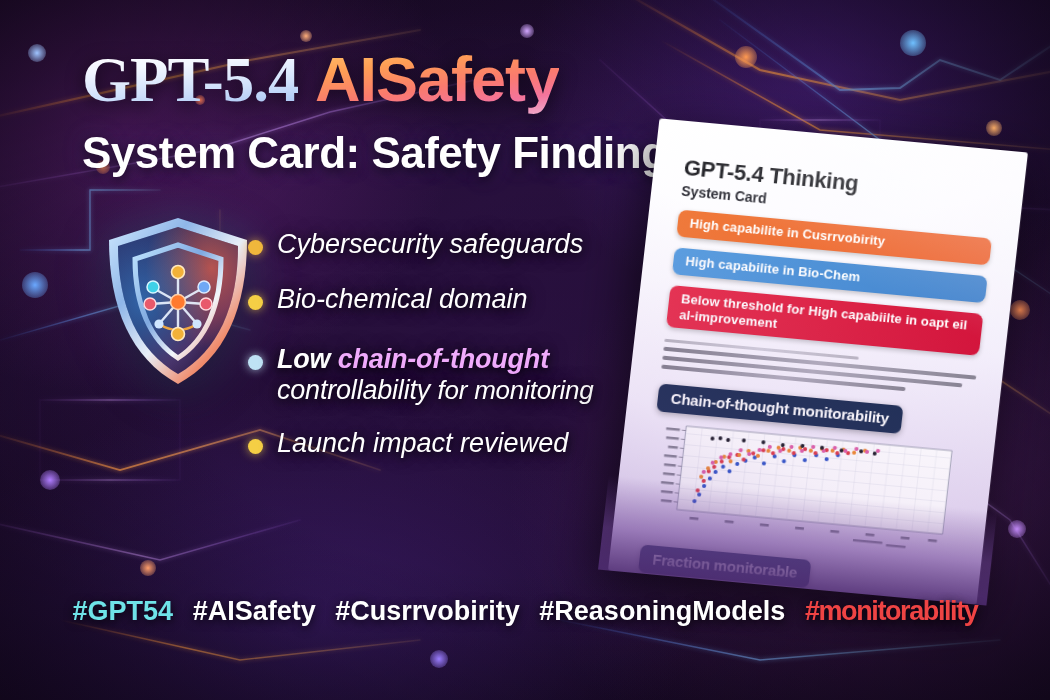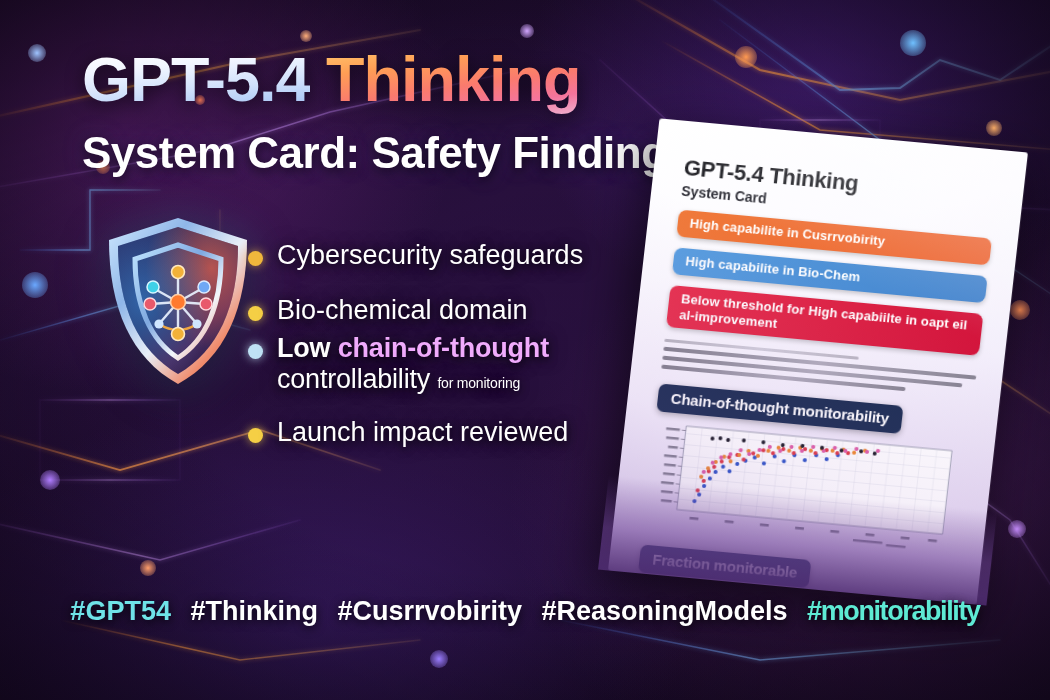--- a/index.html
+++ b/index.html
@@ -35,55 +35,56 @@
   .headline {
     position:absolute; left:82px; top:48px; width:640px;
     font-weight:bold; font-size:63px; line-height:1.0;
     letter-spacing:-1px; white-space:nowrap;
   }
   .grad-blue {
     background:linear-gradient(175deg,#ffffff 8%,#f2f6ff 32%,#cfe0fb 62%,#a9c6f5 88%);
     -webkit-background-clip:text; background-clip:text; color:transparent;
     -webkit-text-fill-color:transparent;
     filter:drop-shadow(0 3px 9px rgba(0,0,0,.65));
+    font-family:Liberation Serif, serif;
   }
   .grad-warm {
     background:linear-gradient(172deg,#ffc46b 6%,#ff9e55 30%,#fa7a6e 58%,#f4749c 80%,#efa7c8 97%);
     -webkit-background-clip:text; background-clip:text; color:transparent;
     -webkit-text-fill-color:transparent;
     filter:drop-shadow(0 3px 9px rgba(0,0,0,.6));
   }
   .subhead {
     position:absolute; left:82px; top:130px; width:660px;
     font-size:44px; font-weight:bold; color:#ffffff; line-height:1.05;
     white-space:nowrap; letter-spacing:-.5px;
     text-shadow:0 3px 12px rgba(0,0,0,.72), 0 0 26px rgba(140,110,255,.22);
   }
 
   
   .shield-wrap { position:absolute; left:97px; top:212px; width:162px; height:178px; }
   .shield-wrap svg { width:100%; height:100%;
     filter:drop-shadow(0 8px 22px rgba(0,0,0,.6)) drop-shadow(0 0 16px rgba(120,160,255,.28)); }
 
   
-  .bullets { position:absolute; left:248px; top:240px; width:400px; }
+  .bullets { position:absolute; left:248px; top:229px; width:400px;font-style:italic; }
   .b-row { display:flex; align-items:flex-start; margin-bottom:17px; }
   .b-dot {
     flex:0 0 auto; width:15px; height:15px; border-radius:50%;
     margin-top:11px; margin-right:14px;
   }
   .b-txt {
     font-size:27px; line-height:1.16; color:#ffffff; font-weight:500;
     text-shadow:0 2px 9px rgba(0,0,0,.8), 0 0 18px rgba(0,0,0,.5);
     white-space:nowrap;
   }
   .b-txt.tight { letter-spacing:-.2px; }
   .b-strong { font-weight:bold; }
   .b-hl { font-weight:bold; color:#f0abfc; }
-  .b-small { font-size:14px; font-weight:400; }
+  .b-small { font-size:26px; font-weight:400; }
 
   
   .doc-wrap {
     position:absolute; left:633px; top:134px; width:370px; height:455px;
     transform:rotate(6.5deg) skewY(-1.2deg);
     filter:drop-shadow(-6px 14px 26px rgba(0,0,0,.62));
   }
   .doc {
     position:absolute; inset:0;
     background:linear-gradient(160deg,#ffffff 0%,#fcfbff 28%,#f3eefb 58%,#e6dcf2 82%,#d9cbe8 100%);
@@ -129,21 +130,21 @@
   .chartbox svg { width:100%; height:100%; }
 
   
   .tags {
     position:absolute; left:0; right:0; top:596px; text-align:center;
     font-size:27px; font-weight:bold; white-space:nowrap;
   }
   .tags span { margin:8px 6px; text-shadow:0 2px 10px rgba(0,0,0,.85); }
   .tag-cyan { color:#6fe3e8; }
   .tag-white { color:#ffffff; }
-  .tag-dim { color:#5eead4; font-weight:600; letter-spacing:-1.4px; }
+  .tag-dim { color:#ef4444; font-weight:600; letter-spacing:-1.4px; }
 </style>
 </head>
 <body>
 
 <div id="bg">
   <div class="base"></div>
   <svg class="traces" viewBox="0 0 1050 700">
     <defs>
       <linearGradient id="tO" x1="0" y1="0" x2="1" y2="0">
         <stop offset="0" stop-color="#ff8a3c" stop-opacity=".0"></stop>
@@ -207,21 +208,21 @@
   <div class="bokeh" style="left:986px; top:120px; width:16px;height:16px;background:radial-gradient(circle,#ffb06a,rgba(255,140,70,0));"></div>
   <div class="bokeh" style="left:1010px;top:300px; width:20px;height:20px;background:radial-gradient(circle,#ff8f57,rgba(255,110,60,0));"></div>
   <div class="bokeh" style="left:960px; top:430px; width:34px;height:34px;background:radial-gradient(circle,#ff9a5e,rgba(255,120,60,0));"></div>
   <div class="bokeh" style="left:1008px;top:520px; width:18px;height:18px;background:radial-gradient(circle,#c78dff,rgba(160,90,255,0));"></div>
   <div class="bokeh" style="left:430px; top:650px; width:18px;height:18px;background:radial-gradient(circle,#9b7dff,rgba(120,90,255,0));"></div>
   <div class="bokeh" style="left:660px; top:120px; width:14px;height:14px;background:radial-gradient(circle,#ff7b8e,rgba(255,90,110,0));"></div>
   <div class="bokeh" style="left:195px; top:95px;  width:10px;height:10px;background:radial-gradient(circle,#ff7f5c,rgba(255,110,70,0));"></div>
 </div>
 
 <div class="headline">
-  <span class="grad-blue">GPT-5.4</span><span>&nbsp;</span><span class="grad-warm">Thinking</span>
+  <span class="grad-blue">GPT-5.4</span><span>&nbsp;</span><span class="grad-warm">AISafety</span>
 </div>
 <div class="subhead">System Card: Safety Findings</div>
 
 <div class="shield-wrap">
   <svg viewBox="0 0 162 178">
     <defs>
       <linearGradient id="shOuter" x1="0" y1="0" x2="1" y2="1">
         <stop offset="0" stop-color="#cfe9ff"></stop>
           <stop offset=".3" stop-color="#8fb6e8"></stop>
         <stop offset=".55" stop-color="#e8eef8"></stop>
@@ -279,21 +280,21 @@
   </svg>
 </div>
 
 <div class="bullets">
 
   <div class="b-row" style="margin-bottom:24px;">
     <div class="b-dot" style="background:#f0b73c;box-shadow:0 0 10px rgba(240,183,60,.7);"></div>
     <div class="b-txt">Cybersecurity safeguards</div>
   </div>
 
-  <div class="b-row" style="margin-bottom:6px;">
+  <div class="b-row" style="margin-bottom:28px;">
     <div class="b-dot" style="background:#f5cf45;box-shadow:0 0 10px rgba(245,207,69,.7);"></div>
     <div>
       <div class="b-txt">Bio-chemical domain</div>
     </div>
   </div>
 
   <div class="b-row" style="margin-bottom:22px;">
     <div class="b-dot" style="background:#bfe2f5;box-shadow:0 0 10px rgba(191,226,245,.8);"></div>
     <div>
       <div class="b-txt tight">
@@ -483,17 +484,17 @@
       <div class="bl" style="width:100%;"></div>
       <div class="bl" style="width:93%;"></div>
 
     </div>
   </div>
   <div class="doc-fade"></div>
 </div>
 
 <div class="tags">
   <span class="tag-cyan">#GPT54</span>
-  <span class="tag-white">#Thinking</span>
+  <span class="tag-white">#AISafety</span>
   <span class="tag-white">#Cusrrvobirity</span>
   <span class="tag-white">#ReasoningModels</span>
   <span class="tag-dim">#monitorability</span>
 </div>
 
 </body></html>

